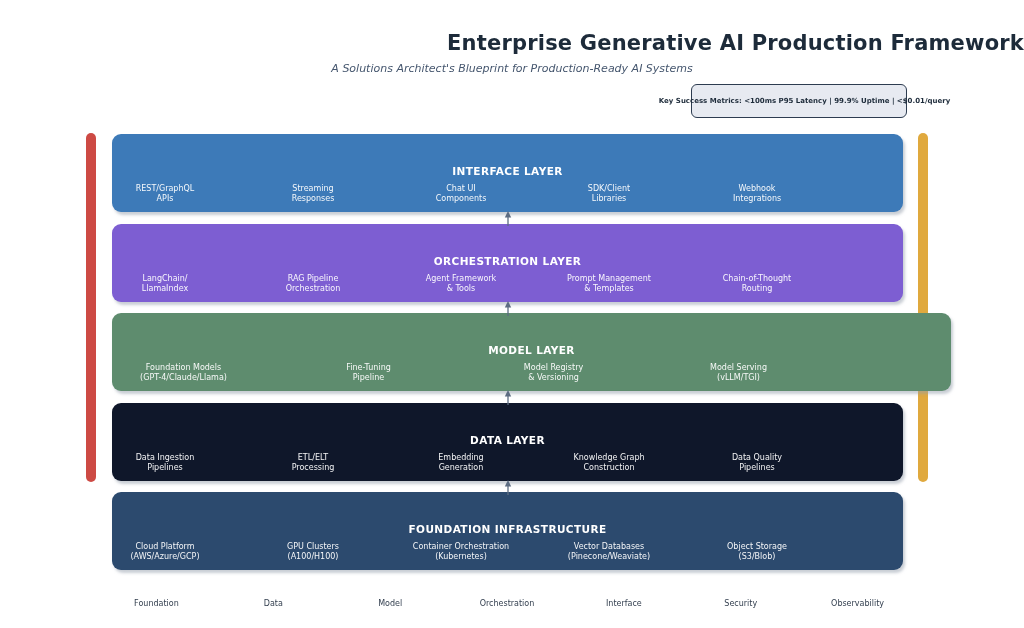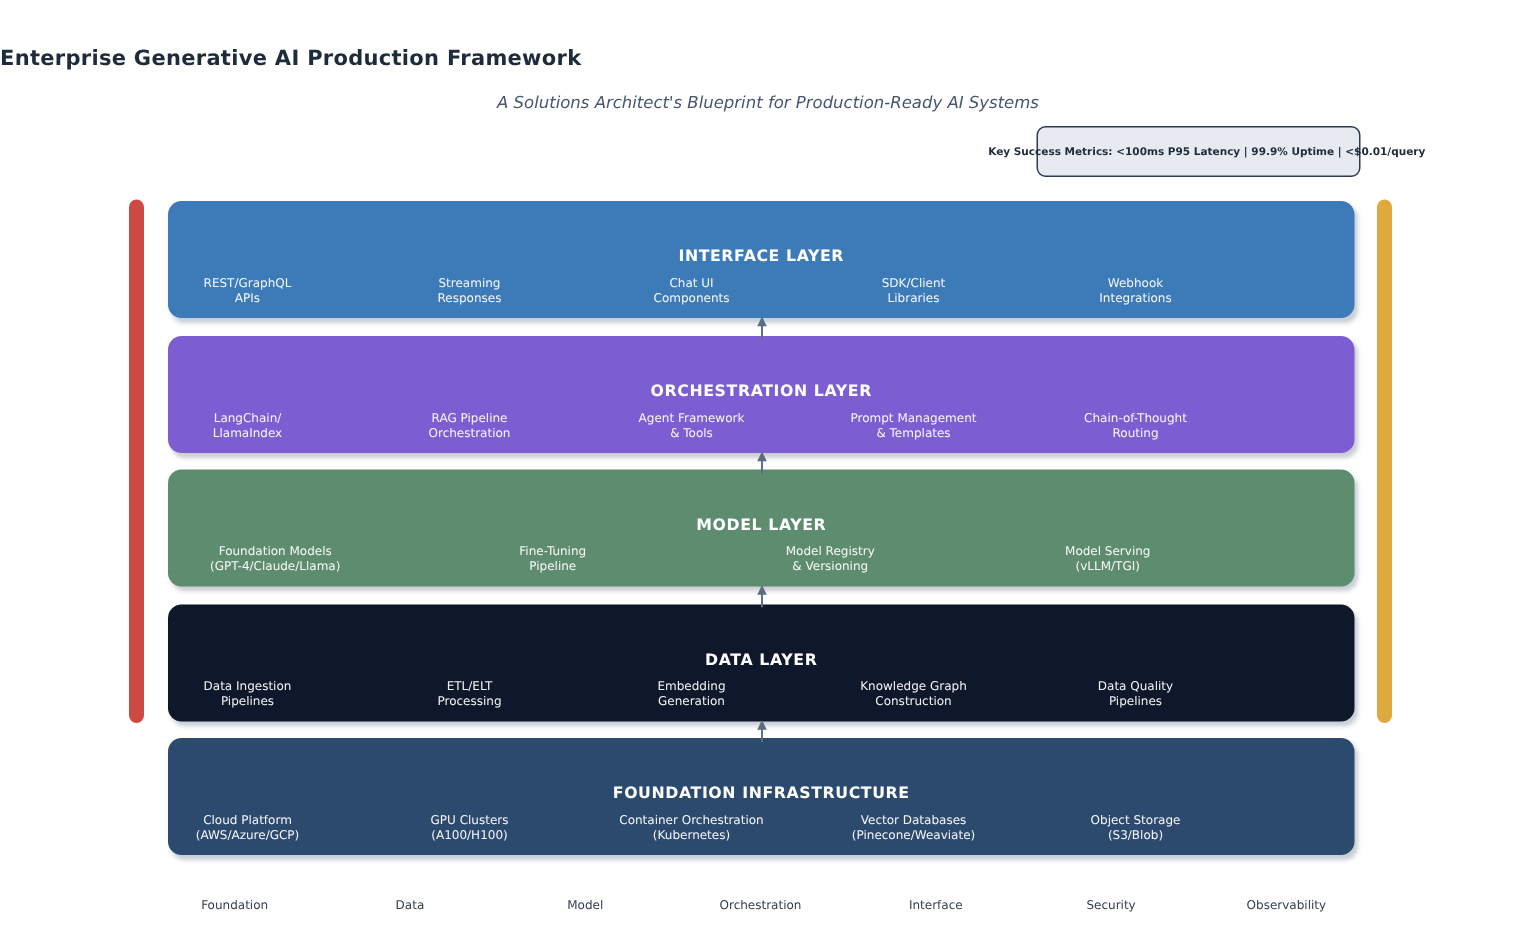--- a/index.html
+++ b/index.html
@@ -2,21 +2,21 @@
 <html><head>
 <meta charset="utf-8">
 <style>
   html,body{margin:0;padding:0;background:#ffffff;}
   .canvas{
     position:relative;width:1024px;height:628px;background:#ffffff;overflow:hidden;
     font-family:"DejaVu Sans","Liberation Sans",sans-serif;
   }
   .title{
     position:absolute;top:31px;left:0;right:0;margin:0;
-    text-align:left;font-size:14px;font-weight:bold;color:#1d2b3a;letter-spacing:.2px;
+    text-align:right;font-size:21px;font-weight:bold;color:#1d2b3a;letter-spacing:.2px;
   }
   .subtitle{
     position:absolute;top:62px;left:0;right:0;
     text-align:center;font-size:11px;font-style:italic;color:#45566e;
   }
   .metrics-box{
     position:absolute;left:691px;top:84px;width:214px;height:32px;
     background:#e7eaf1;border:1.5px solid #2d3c50;border-radius:6px;
     display:flex;align-items:center;justify-content:center;
   }
@@ -76,21 +76,21 @@
     <div class="layer-title">ORCHESTRATION LAYER</div>
     <div class="layer-items">
       <div class="layer-item"><span>LangChain/</span><br><span>LlamaIndex</span></div>
       <div class="layer-item"><span>RAG Pipeline</span><br><span>Orchestration</span></div>
       <div class="layer-item"><span>Agent Framework</span><br><span>&amp; Tools</span></div>
       <div class="layer-item"><span>Prompt Management</span><br><span>&amp; Templates</span></div>
       <div class="layer-item"><span>Chain-of-Thought</span><br><span>Routing</span></div>
     </div>
   </section>
 
-  <section class="layer" style="top: 313px; background-color: rgb(94, 140, 110);">
+  <section class="layer" style="top: 313px; background-color: rgb(94, 140, 110); padding-left: 48px;">
     <div class="layer-title">MODEL LAYER</div>
     <div class="layer-items">
       <div class="layer-item"><span>Foundation Models</span><br><span>(GPT-4/Claude/Llama)</span></div>
       <div class="layer-item"><span>Fine-Tuning</span><br><span>Pipeline</span></div>
       <div class="layer-item"><span>Model Registry</span><br><span>&amp; Versioning</span></div>
       <div class="layer-item"><span>Model Serving</span><br><span>(vLLM/TGI)</span></div>
     </div>
   </section>
 
   <section class="layer" style="top: 403px; background-color: #0f172a;">

